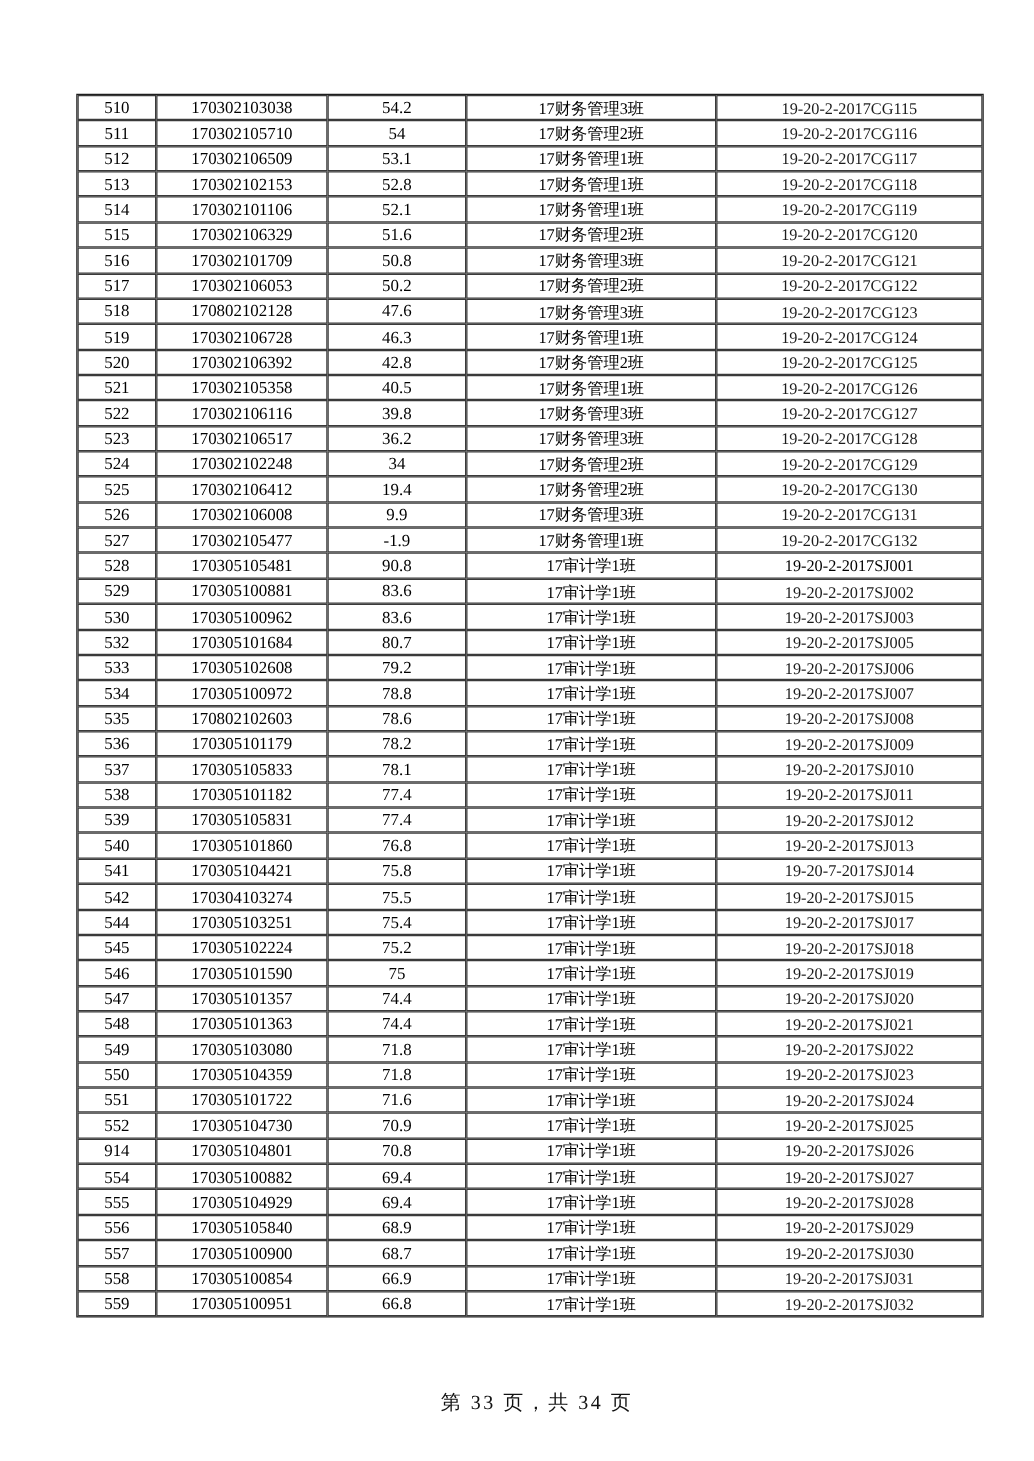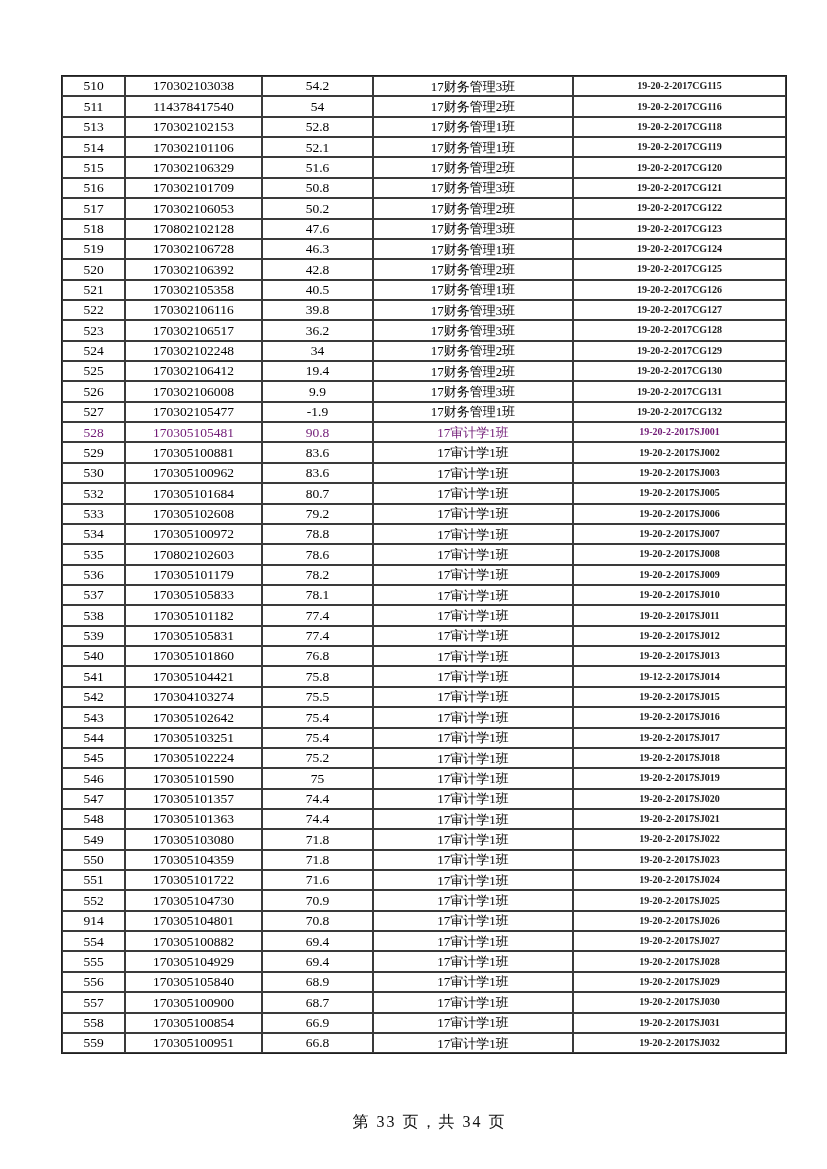--- a/index.html
+++ b/index.html
@@ -48,26 +48,25 @@
     white-space: nowrap;
     color: #000000;
   }
   table.grades td.score {
     font-weight: normal;
   }
   table.grades td.classname {
     font-size: 13px;
   }
   table.grades td.code {
-    font-size: 10px;
+    font-size: 13px;
     color: #1c1c1c;
-    font-weight: bold;
   }
   table.grades tr.hl td {
-    color: #701a75;
+    color: #000000;
     text-align: center;
   }
   .page-footer {
     position: absolute;
     left: 0;
     top: 1112px;
     width: 827px;
     text-align: center;
     font-size: 16px;
     letter-spacing: 2px;
@@ -91,24 +90,31 @@
     <tbody>
         <tr>
           <td>510</td>
           <td>170302103038</td>
           <td class="score">54.2</td>
           <td class="classname">17财务管理3班</td>
           <td class="code">19-20-2-2017CG115</td>
         </tr>
         <tr>
           <td>511</td>
-          <td>114378417540</td>
+          <td>170302105710</td>
           <td class="score">54</td>
           <td class="classname">17财务管理2班</td>
           <td class="code">19-20-2-2017CG116</td>
+        </tr>
+        <tr>
+          <td>512</td>
+          <td>170302106509</td>
+          <td class="score">53.1</td>
+          <td class="classname">17财务管理1班</td>
+          <td class="code">19-20-2-2017CG117</td>
         </tr>
         <tr>
           <td>513</td>
           <td>170302102153</td>
           <td class="score">52.8</td>
           <td class="classname">17财务管理1班</td>
           <td class="code">19-20-2-2017CG118</td>
         </tr>
         <tr>
           <td>514</td>
@@ -290,35 +296,28 @@
           <td>170305101860</td>
           <td class="score">76.8</td>
           <td class="classname">17审计学1班</td>
           <td class="code">19-20-2-2017SJ013</td>
         </tr>
         <tr>
           <td>541</td>
           <td>170305104421</td>
           <td class="score">75.8</td>
           <td class="classname">17审计学1班</td>
-          <td class="code">19-12-2-2017SJ014</td>
+          <td class="code">19-20-7-2017SJ014</td>
         </tr>
         <tr>
           <td>542</td>
           <td>170304103274</td>
           <td class="score">75.5</td>
           <td class="classname">17审计学1班</td>
           <td class="code">19-20-2-2017SJ015</td>
-        </tr>
-        <tr>
-          <td>543</td>
-          <td>170305102642</td>
-          <td class="score">75.4</td>
-          <td class="classname">17审计学1班</td>
-          <td class="code">19-20-2-2017SJ016</td>
         </tr>
         <tr>
           <td>544</td>
           <td>170305103251</td>
           <td class="score">75.4</td>
           <td class="classname">17审计学1班</td>
           <td class="code">19-20-2-2017SJ017</td>
         </tr>
         <tr>
           <td>545</td>

